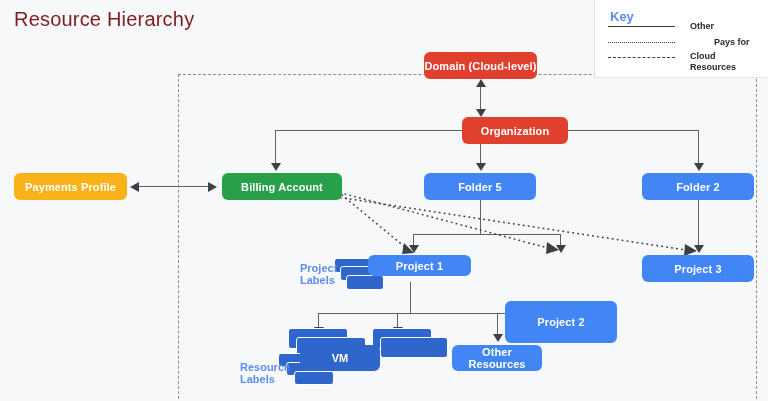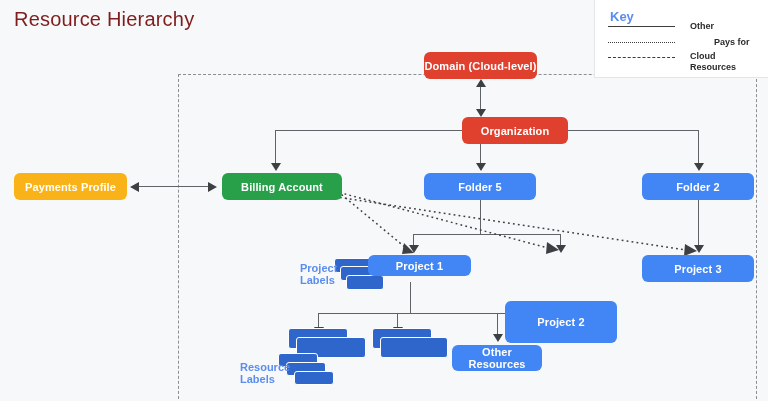--- a/index.html
+++ b/index.html
@@ -284,20 +284,21 @@
 
   <div class="node red" id="node-domain">Domain (Cloud-level)</div>
   <div class="node red" id="node-organization">Organization</div>
   <div class="node yellow" id="node-payments">Payments Profile</div>
   <div class="node green" id="node-billing">Billing Account</div>
   <div class="node blue" id="node-folder1">Folder 5</div>
   <div class="node blue" id="node-folder2">Folder 2</div>
   <div class="node blue" id="node-project1">Project 1</div>
   <div class="node blue" id="node-project2">Project 2</div>
   <div class="node blue" id="node-project3">Project 3</div>
+  <div class="node darkblue" id="node-vm">VM</div>
   <div class="node blue" id="node-other">Other Resources</div>
 
   <div class="side-label" id="label-project-labels">Project
 Labels</div>
   <div class="side-label" id="label-resource-labels">Resource
 Labels</div>
 
 </div>
 
 </body></html>

